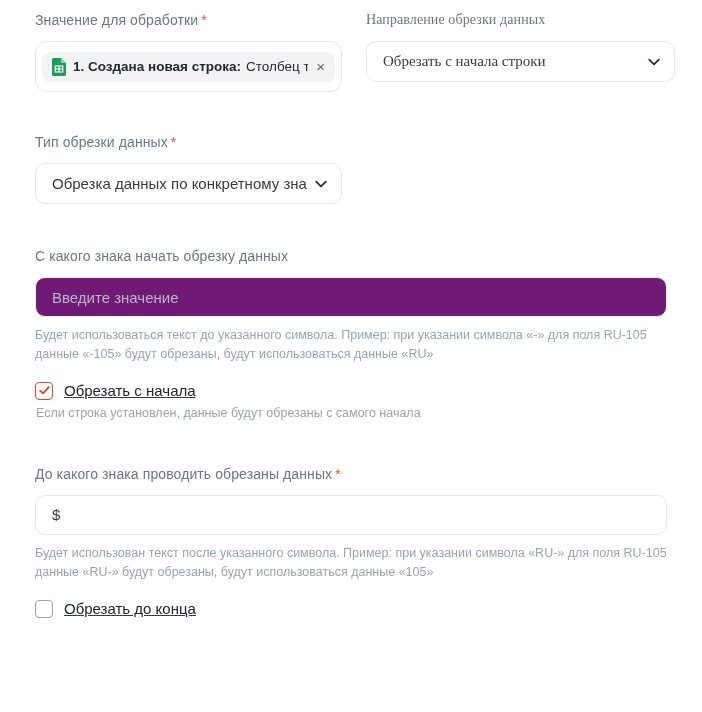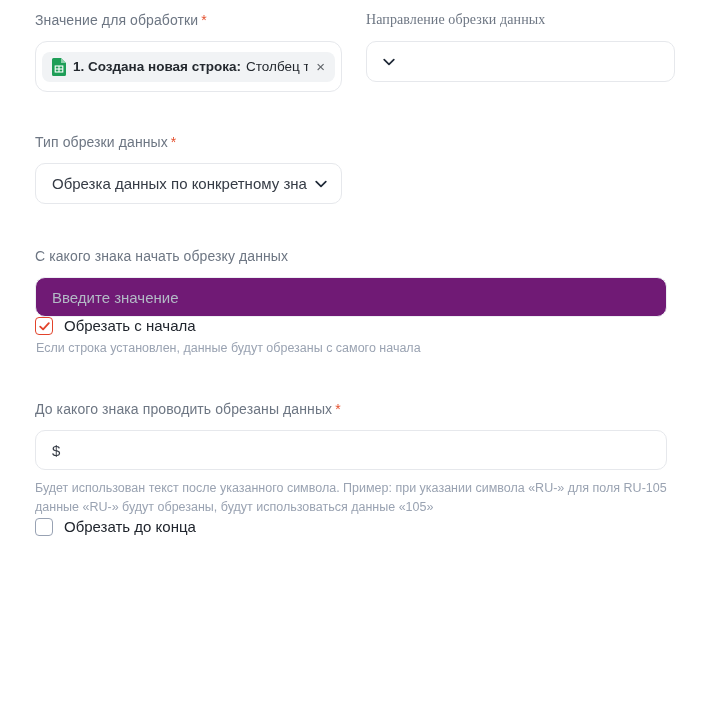--- a/index.html
+++ b/index.html
@@ -103,20 +103,22 @@
   .helper {
     font-size: 12.5px;
     line-height: 1.55;
     color: #9aa3b2;
     margin-top: 9px;
     max-width: 640px;
   }
 
   .check-row {
     display: flex;
+    margin-top: 17px;
+    text-decoration: underline;
   }
   .checkbox {
     width: 18px; height: 18px;
     border: 1.5px solid #98a2b3;
     border-radius: 4px;
     background: #fff;
     display: flex;
     align-items: center;
     justify-content: center;
     cursor: pointer;
@@ -167,20 +169,21 @@
           </span>
           <span class="chip-bold">1. Создана новая строка:</span>
           <span class="chip-text">Столбец тест</span>
           <span class="chip-x">×</span>
         </div>
       </div>
     </div>
     <div class="col-right">
       <div class="field-label">Направление обрезки данных</div>
       <div class="select">
+        <span class="select-text">Обрезать с начала строки</span>
         <span class="chevron">
           <svg width="12" height="8" viewBox="0 0 12 8">
               <path d="M1.2 1.6 L6 6.4 L10.8 1.6" stroke="#1f2937" stroke-width="1.7" fill="none" stroke-linecap="round" stroke-linejoin="round"></path>
             </svg>
         </span>
       </div>
     </div>
   </div>
 
   <div class="section sec-type">
@@ -195,20 +198,21 @@
               <path d="M1.2 1.6 L6 6.4 L10.8 1.6" stroke="#1f2937" stroke-width="1.7" fill="none" stroke-linecap="round" stroke-linejoin="round"></path>
             </svg>
         </span>
       </div>
     </div>
   </div>
 
   <div class="section sec-start block-gap-large">
     <div class="field-label">С какого знака начать обрезку данных</div>
     <input class="text-input disabled" type="text" placeholder="Введите значение" style="">
+    <div class="helper">Будет использоваться текст до указанного символа. Пример: при указании символа «-» для поля RU-105 данные «-105» будут обрезаны, будут использоваться данные «RU»</div>
 
     <div class="check-row">
       <span class="checkbox checked">
         <svg width="11" height="9" viewBox="0 0 11 9">
             <path d="M1.2 4.6 L4.1 7.4 L9.8 1.2" stroke="#e2432b" stroke-width="1.8" fill="none" stroke-linecap="round" stroke-linejoin="round"></path>
           </svg>
       </span>
       <span class="check-label">Обрезать с начала</span>
     </div>
     <div class="check-helper">Если строка установлен, данные будут обрезаны с самого начала</div>

